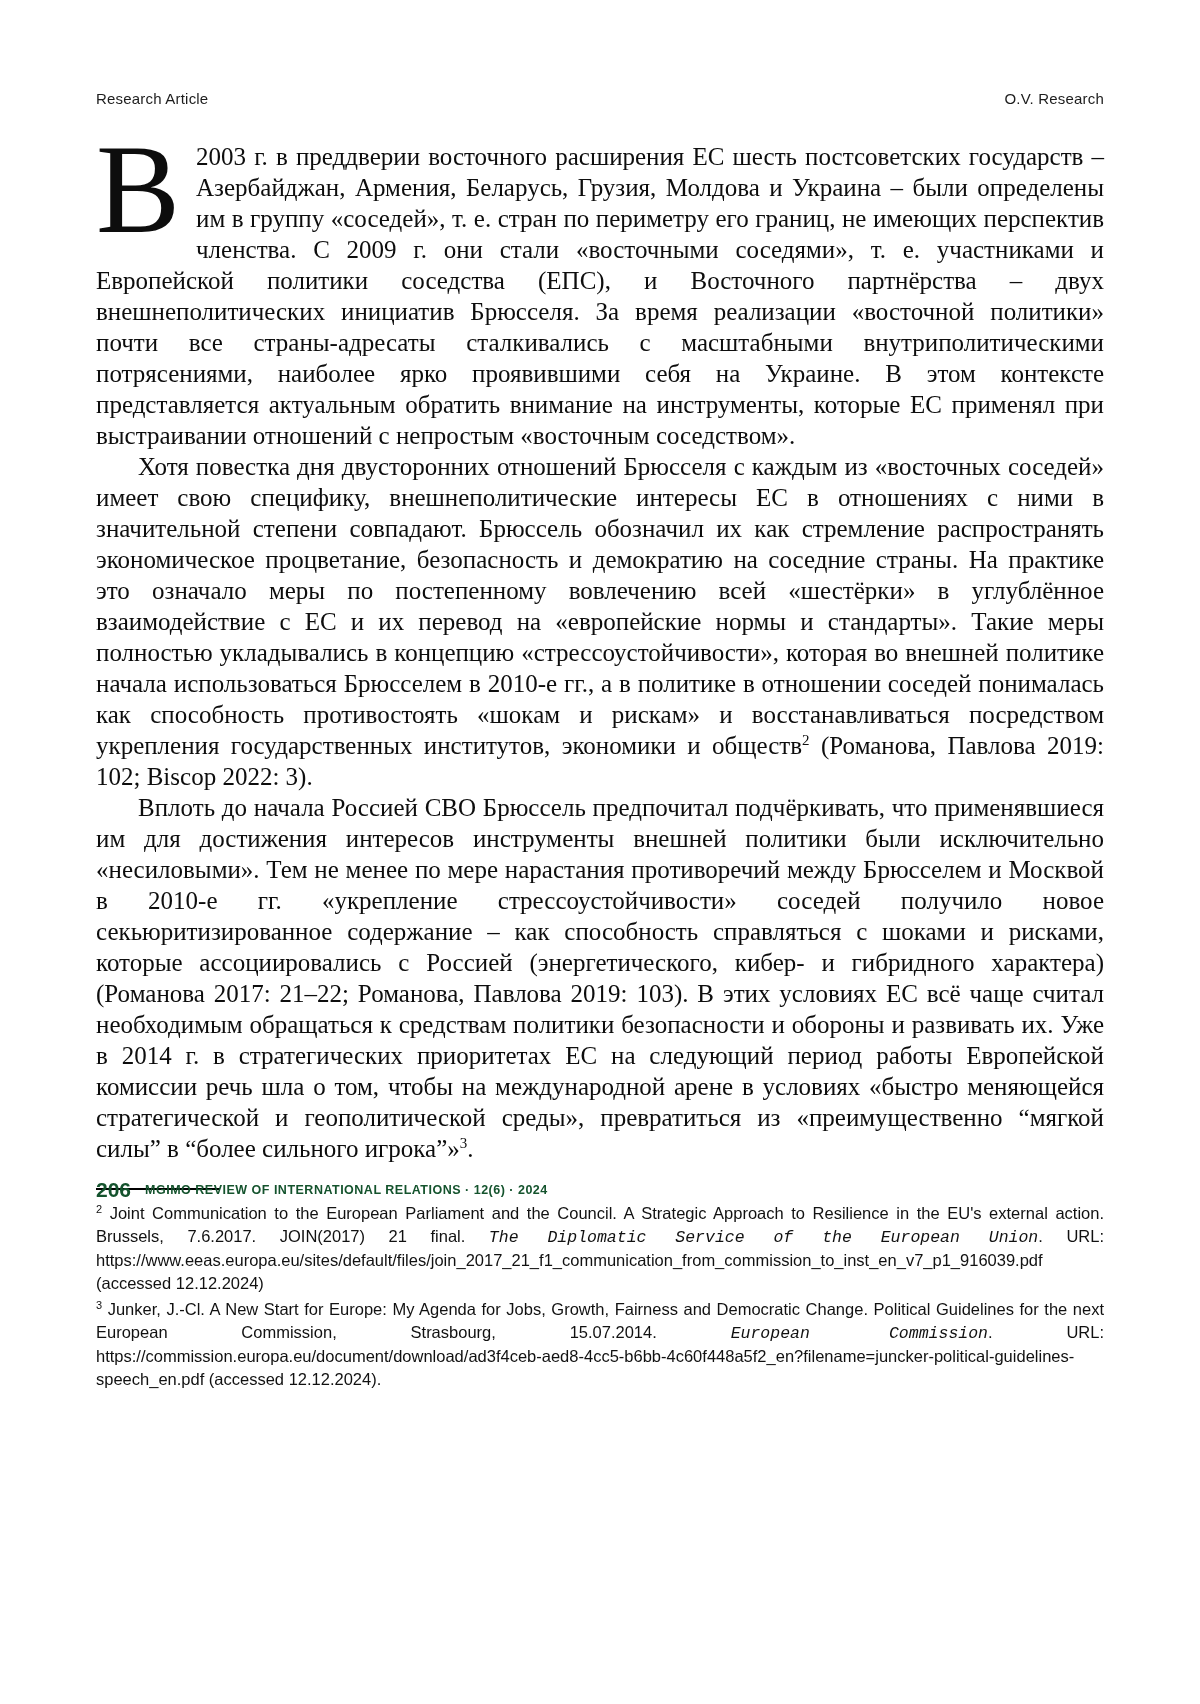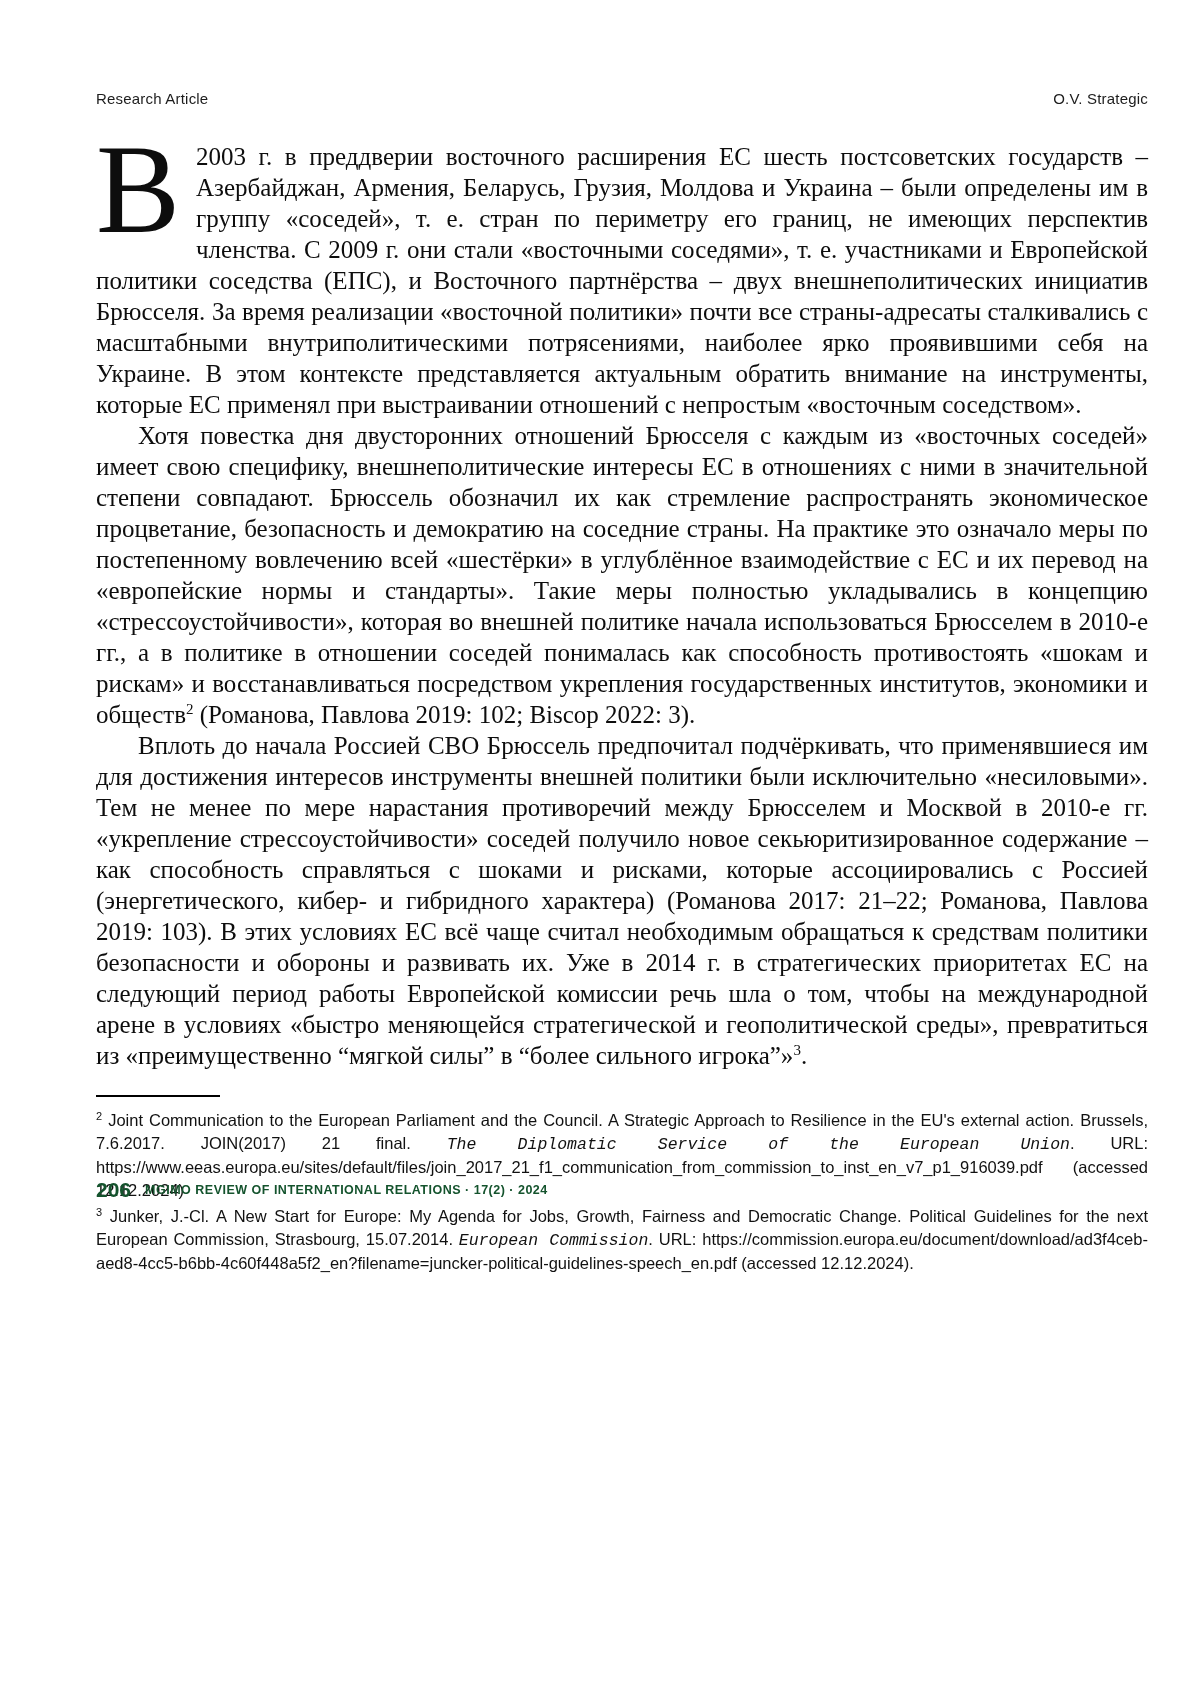--- a/index.html
+++ b/index.html
@@ -10,21 +10,21 @@
     position: relative;
     overflow: hidden;
     font-family: "Liberation Serif", serif;
     color: #0d0d0d;
   }
   .page {
     width: 1200px;
     height: 1288px;
     background: #ffffff;
     position: relative;
-    padding: 90px 52px 0 96px;
+    padding: 90px 96px 0 96px;
   }
   .page-header {
     display: flex;
     justify-content: space-between;
     align-items: baseline;
     font-family: "Liberation Sans", sans-serif;
     font-size: 15px;
     color: #1c1c1c;
     letter-spacing: 0.2px;
   }
@@ -81,34 +81,34 @@
   .page-num { font-size: 21px; }
   .journal { font-size: 12.5px; letter-spacing: 0.5px; }
 </style>
 </head>
 <body>
 
 <div class="page">
 
   <header class="page-header">
     <span>Research Article</span>
-    <span>O.V. Strategic</span>
+    <span>O.V. Research</span>
   </header>
 
   <main class="body-text" id="body-text">
       <p class="first"><span class="dropcap">В</span><span>2003 г. в преддверии восточного расширения ЕС шесть постсоветских государств – Азербайджан, Армения, Беларусь, Грузия, Молдова и Украина – были определены им в группу «соседей», т. е. стран по периметру его границ, не имеющих перспектив членства. С 2009 г. они стали «восточными соседями», т. е. участниками и Европейской политики соседства (ЕПС), и Восточного партнёрства – двух внешнеполитических инициатив Брюсселя. За время реализации «восточной политики» почти все страны-адресаты сталкивались с масштабными внутриполитическими потрясениями, наиболее ярко проявившими себя на Украине. В этом контексте представляется актуальным обратить внимание на инструменты, которые ЕС применял при выстраивании отношений с непростым «восточным соседством».</span></p>
       <p><span>Хотя повестка дня двусторонних отношений Брюсселя с каждым из «восточных соседей» имеет свою специфику, внешнеполитические интересы ЕС в отношениях с ними в значительной степени совпадают. Брюссель обозначил их как стремление распространять экономическое процветание, безопасность и демократию на соседние страны. На практике это означало меры по постепенному вовлечению всей «шестёрки» в углублённое взаимодействие с ЕС и их перевод на «европейские нормы и стандарты». Такие меры полностью укладывались в концепцию «стрессоустойчивости», которая во внешней политике начала использоваться Брюсселем в 2010-е гг., а в политике в отношении соседей понималась как способность противостоять «шокам и рискам» и восстанавливаться посредством укрепления государственных институтов, экономики и обществ</span><sup>2</sup><span> (Романова, Павлова 2019: 102; Biscop 2022: 3).</span></p>
       <p><span>Вплоть до начала Россией СВО Брюссель предпочитал подчёркивать, что применявшиеся им для достижения интересов инструменты внешней политики были исключительно «несиловыми». Тем не менее по мере нарастания противоречий между Брюсселем и Москвой в 2010-е гг. «укрепление стрессоустойчивости» соседей получило новое секьюритизированное содержание – как способность справляться с шоками и рисками, которые ассоциировались с Россией (энергетического, кибер- и гибридного характера) (Романова 2017: 21–22; Романова, Павлова 2019: 103). В этих условиях ЕС всё чаще считал необходимым обращаться к средствам политики безопасности и обороны и развивать их. Уже в 2014 г. в стратегических приоритетах ЕС на следующий период работы Европейской комиссии речь шла о том, чтобы на международной арене в условиях «быстро меняющейся стратегической и геополитической среды», превратиться из «преимущественно “мягкой силы” в “более сильного игрока”»</span><sup>3</sup><span>.</span></p>
     </main>
 
   <div class="footnote-rule"></div>
 
   <section class="footnotes" id="footnotes">
       <div class="footnote"><sup>2</sup><span> Joint Communication to the European Parliament and the Council. A Strategic Approach to Resilience in the EU's external action. Brussels, 7.6.2017. JOIN(2017) 21 final. </span><i>The Diplomatic Service of the European Union</i><span>. URL: https://www.eeas.europa.eu/sites/default/files/join_2017_21_f1_communication_from_commission_to_inst_en_v7_p1_916039.pdf (accessed 12.12.2024)</span></div>
       <div class="footnote"><sup>3</sup><span> Junker, J.-Cl. A New Start for Europe: My Agenda for Jobs, Growth, Fairness and Democratic Change. Political Guidelines for the next European Commission, Strasbourg, 15.07.2014. </span><i>European Commission</i><span>. URL: https://commission.europa.eu/document/download/ad3f4ceb-aed8-4cc5-b6bb-4c60f448a5f2_en?filename=juncker-political-guidelines-speech_en.pdf (accessed 12.12.2024).</span></div>
     </section>
 
   <footer class="page-footer">
     <span class="page-num">206</span>
-    <span class="journal">MGIMO REVIEW OF INTERNATIONAL RELATIONS · 17(2) · 2024</span>
+    <span class="journal">MGIMO REVIEW OF INTERNATIONAL RELATIONS · 12(6) · 2024</span>
   </footer>
 
 </div>
 
 </body></html>

